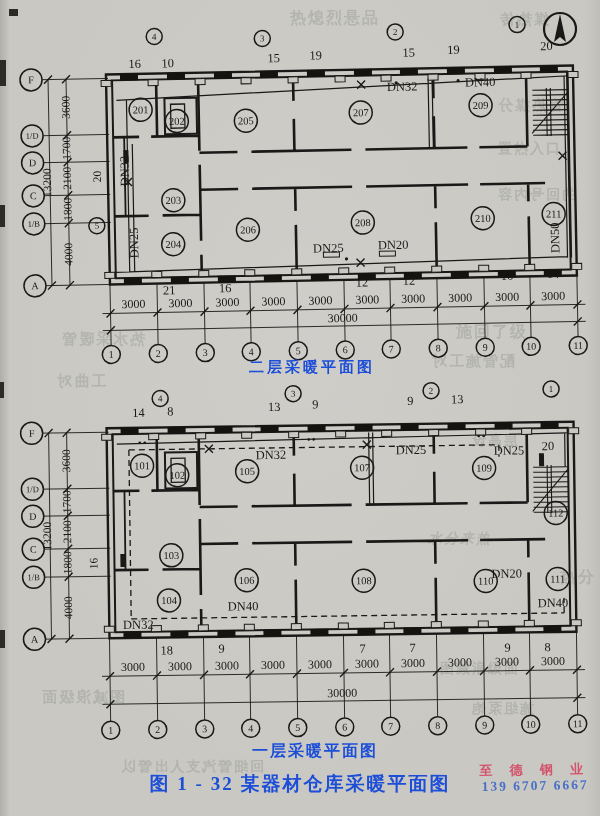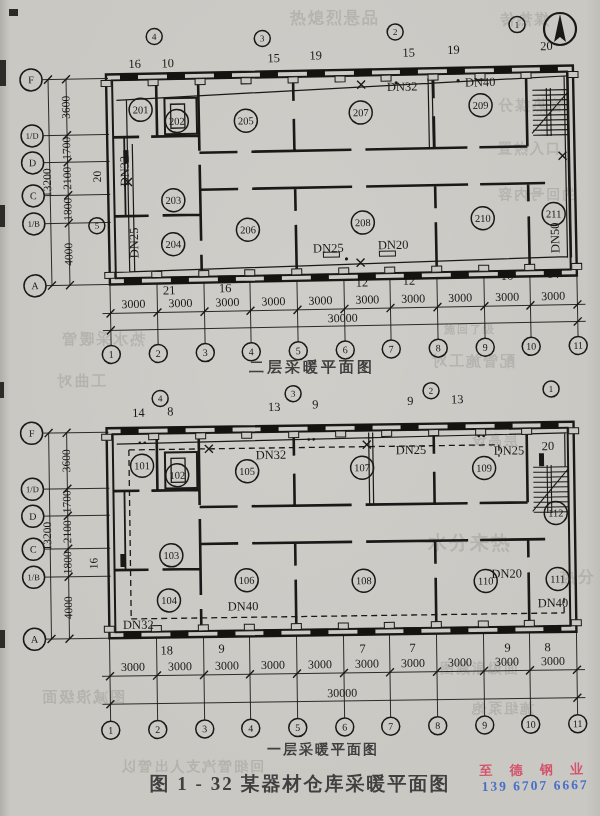--- a/index.html
+++ b/index.html
@@ -9,24 +9,24 @@
      background:
        radial-gradient(ellipse at 50% 40%, rgba(255,255,255,.10), rgba(0,0,0,0) 70%),
        linear-gradient(90deg, rgba(60,60,55,.18) 0px, rgba(0,0,0,0) 10px),
        linear-gradient(270deg, rgba(120,118,110,.12) 0px, rgba(0,0,0,0) 14px),
        #c9c8c3;}
   .bleed{position:absolute;color:#7f857a;opacity:.30;filter:blur(.7px);
          font-family:"DejaVu Sans",sans-serif;font-weight:bold;white-space:nowrap;
          transform:scaleX(-1);letter-spacing:2px;pointer-events:none;}
   .bleed.nf{transform:none;}
   svg{position:absolute;left:0;top:0;z-index:2;}
-  .cap{position:absolute;z-index:3;color:#404040;text-align:center;
+  .cap{position:absolute;z-index:3;color:#1d4ed8;text-align:center;
        font-weight:bold;font-family:"Liberation Serif",serif;}
   #cap-plan2{left:222px;top:358px;width:180px;font-size:15px;letter-spacing:3px;}
-  #cap-plan1{left:238px;top:741px;width:170px;font-size:14px;letter-spacing:2px;}
+  #cap-plan1{left:230px;top:741px;width:170px;font-size:16px;letter-spacing:2px;}
   #cap-figure{left:130px;top:771px;width:340px;font-size:19px;letter-spacing:2px;}
   #watermark{position:absolute;z-index:4;left:472px;top:762px;width:126px;
        text-align:center;transform:rotate(-1deg);line-height:1.25;}
   #wm1{font-size:13px;font-weight:bold;letter-spacing:7px;}
   #wm2{font-size:13.5px;font-weight:bold;letter-spacing:2px;}
   .edge{position:absolute;background:#2c2b28;z-index:1;}
 </style>
 </head>
 <body>
 
@@ -38,24 +38,24 @@
 <div class="edge" style="left:0;top:630px;width:5px;height:18px;"></div>
 <div class="edge" style="left:9px;top:9px;width:9px;height:7px;"></div>
 
 <div id="bleed-layer">
     <div class="bleed nf" style="left: 290px; top: 8px; font-size: 16px;">热熄烈悬品</div>
     <div class="bleed" style="left: 498px; top: 10px; font-size: 15px;">媒热传</div>
     <div class="bleed" style="left: 496px; top: 96px; font-size: 15px;">管热媒分</div>
     <div class="bleed nf" style="left: 498px; top: 140px; font-size: 14px;">置热入口</div>
     <div class="bleed" style="left: 496px; top: 186px; font-size: 14px;">的回号内容</div>
     <div class="bleed" style="left: 60px; top: 330px; font-size: 15px;">热水采暖管</div>
-    <div class="bleed nf" style="left: 444px; top: 322px; font-size: 11px;">施回了级</div>
+    <div class="bleed nf" style="left: 456px; top: 322px; font-size: 16px;">施回了级</div>
     <div class="bleed" style="left: 430px; top: 352px; font-size: 15px;">配管施工对</div>
     <div class="bleed" style="left: 470px; top: 432px; font-size: 14px;">层高设</div>
-    <div class="bleed nf" style="left: 428px; top: 530px; font-size: 19px;">水分来热</div>
+    <div class="bleed nf" style="left: 428px; top: 530px; font-size: 14px; font-style: italic;">水分来热</div>
     <div class="bleed" style="left: 55px; top: 372px; font-size: 15px;">工曲对</div>
     <div class="bleed" style="left: 40px; top: 688px; font-size: 15px;">图减浪级面</div>
     <div class="bleed nf" style="left: 440px; top: 660px; font-size: 14px;">图减浪级面</div>
     <div class="bleed" style="left: 120px; top: 758px; font-size: 14px;">回细管汽支人出管以</div>
     <div class="bleed" style="left: 470px; top: 700px; font-size: 14px;">施组泵饱</div>
     <div class="bleed nf" style="left: 560px; top: 567px; font-size: 16px;">热分</div>
   </div>
 
 <svg id="plan-svg" width="600" height="816" viewBox="0 0 600 816">
   <g id="staticA" transform="rotate(-1.1 340 180)" stroke="#1b1918" fill="none">

